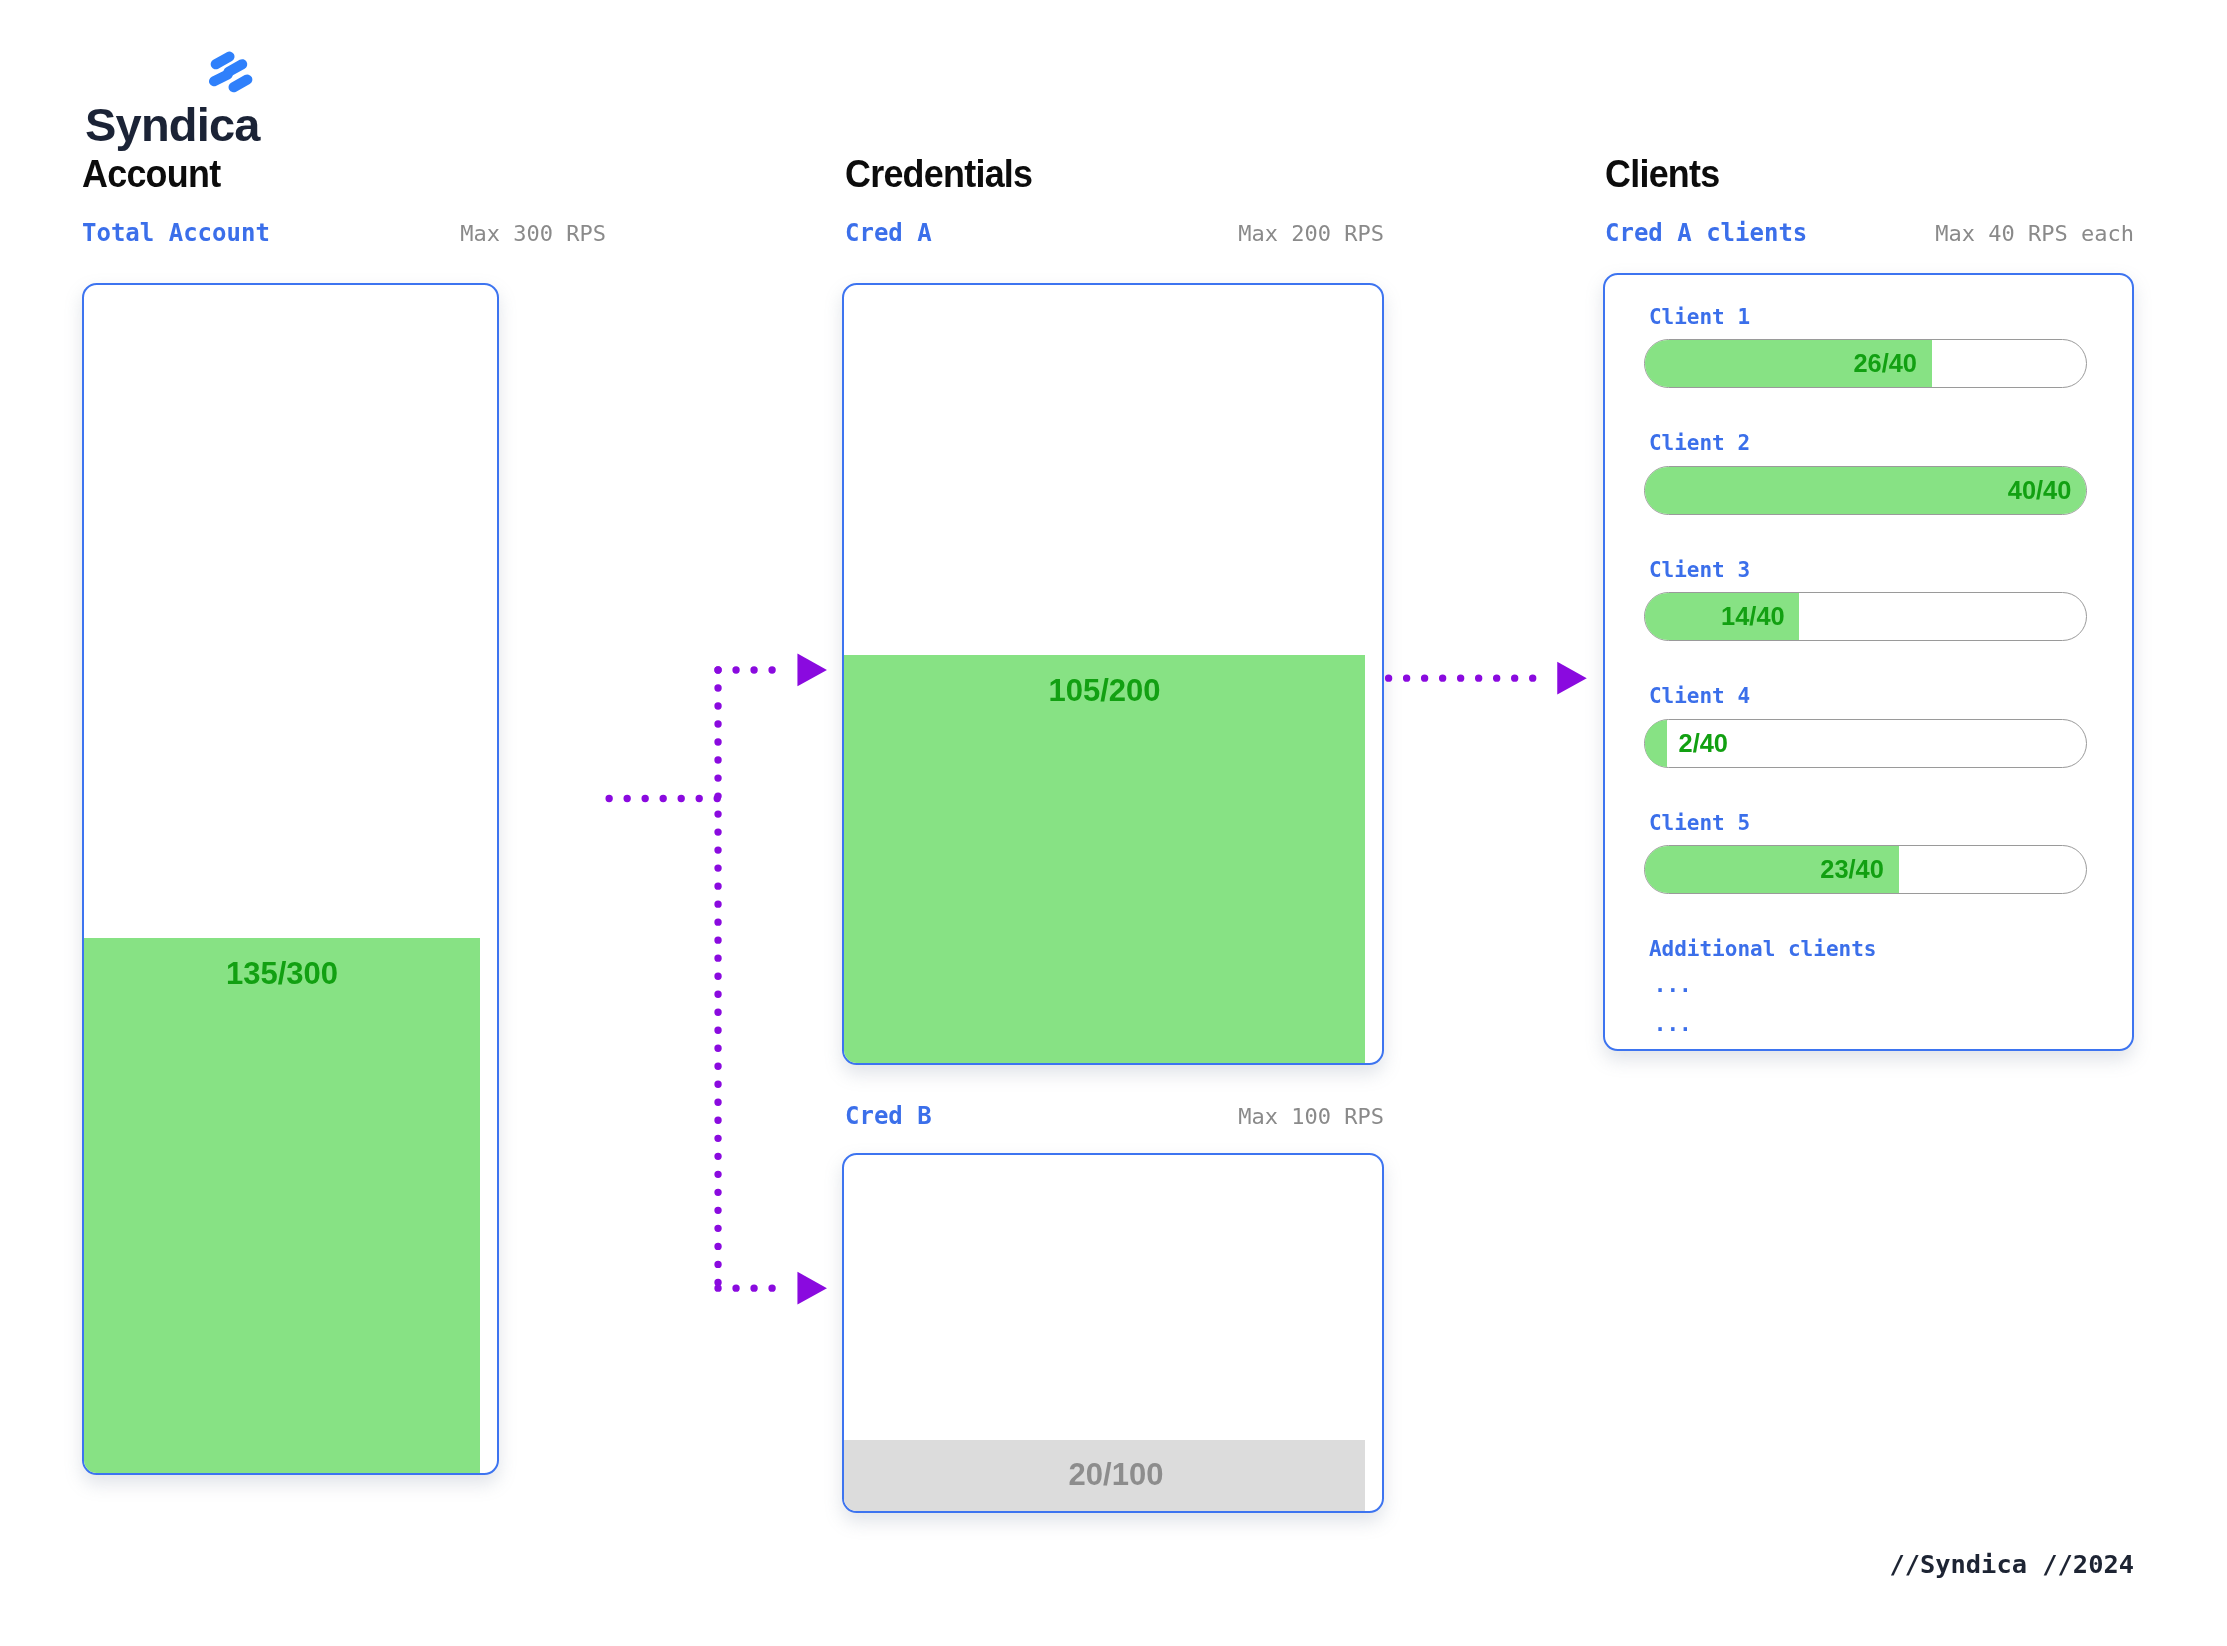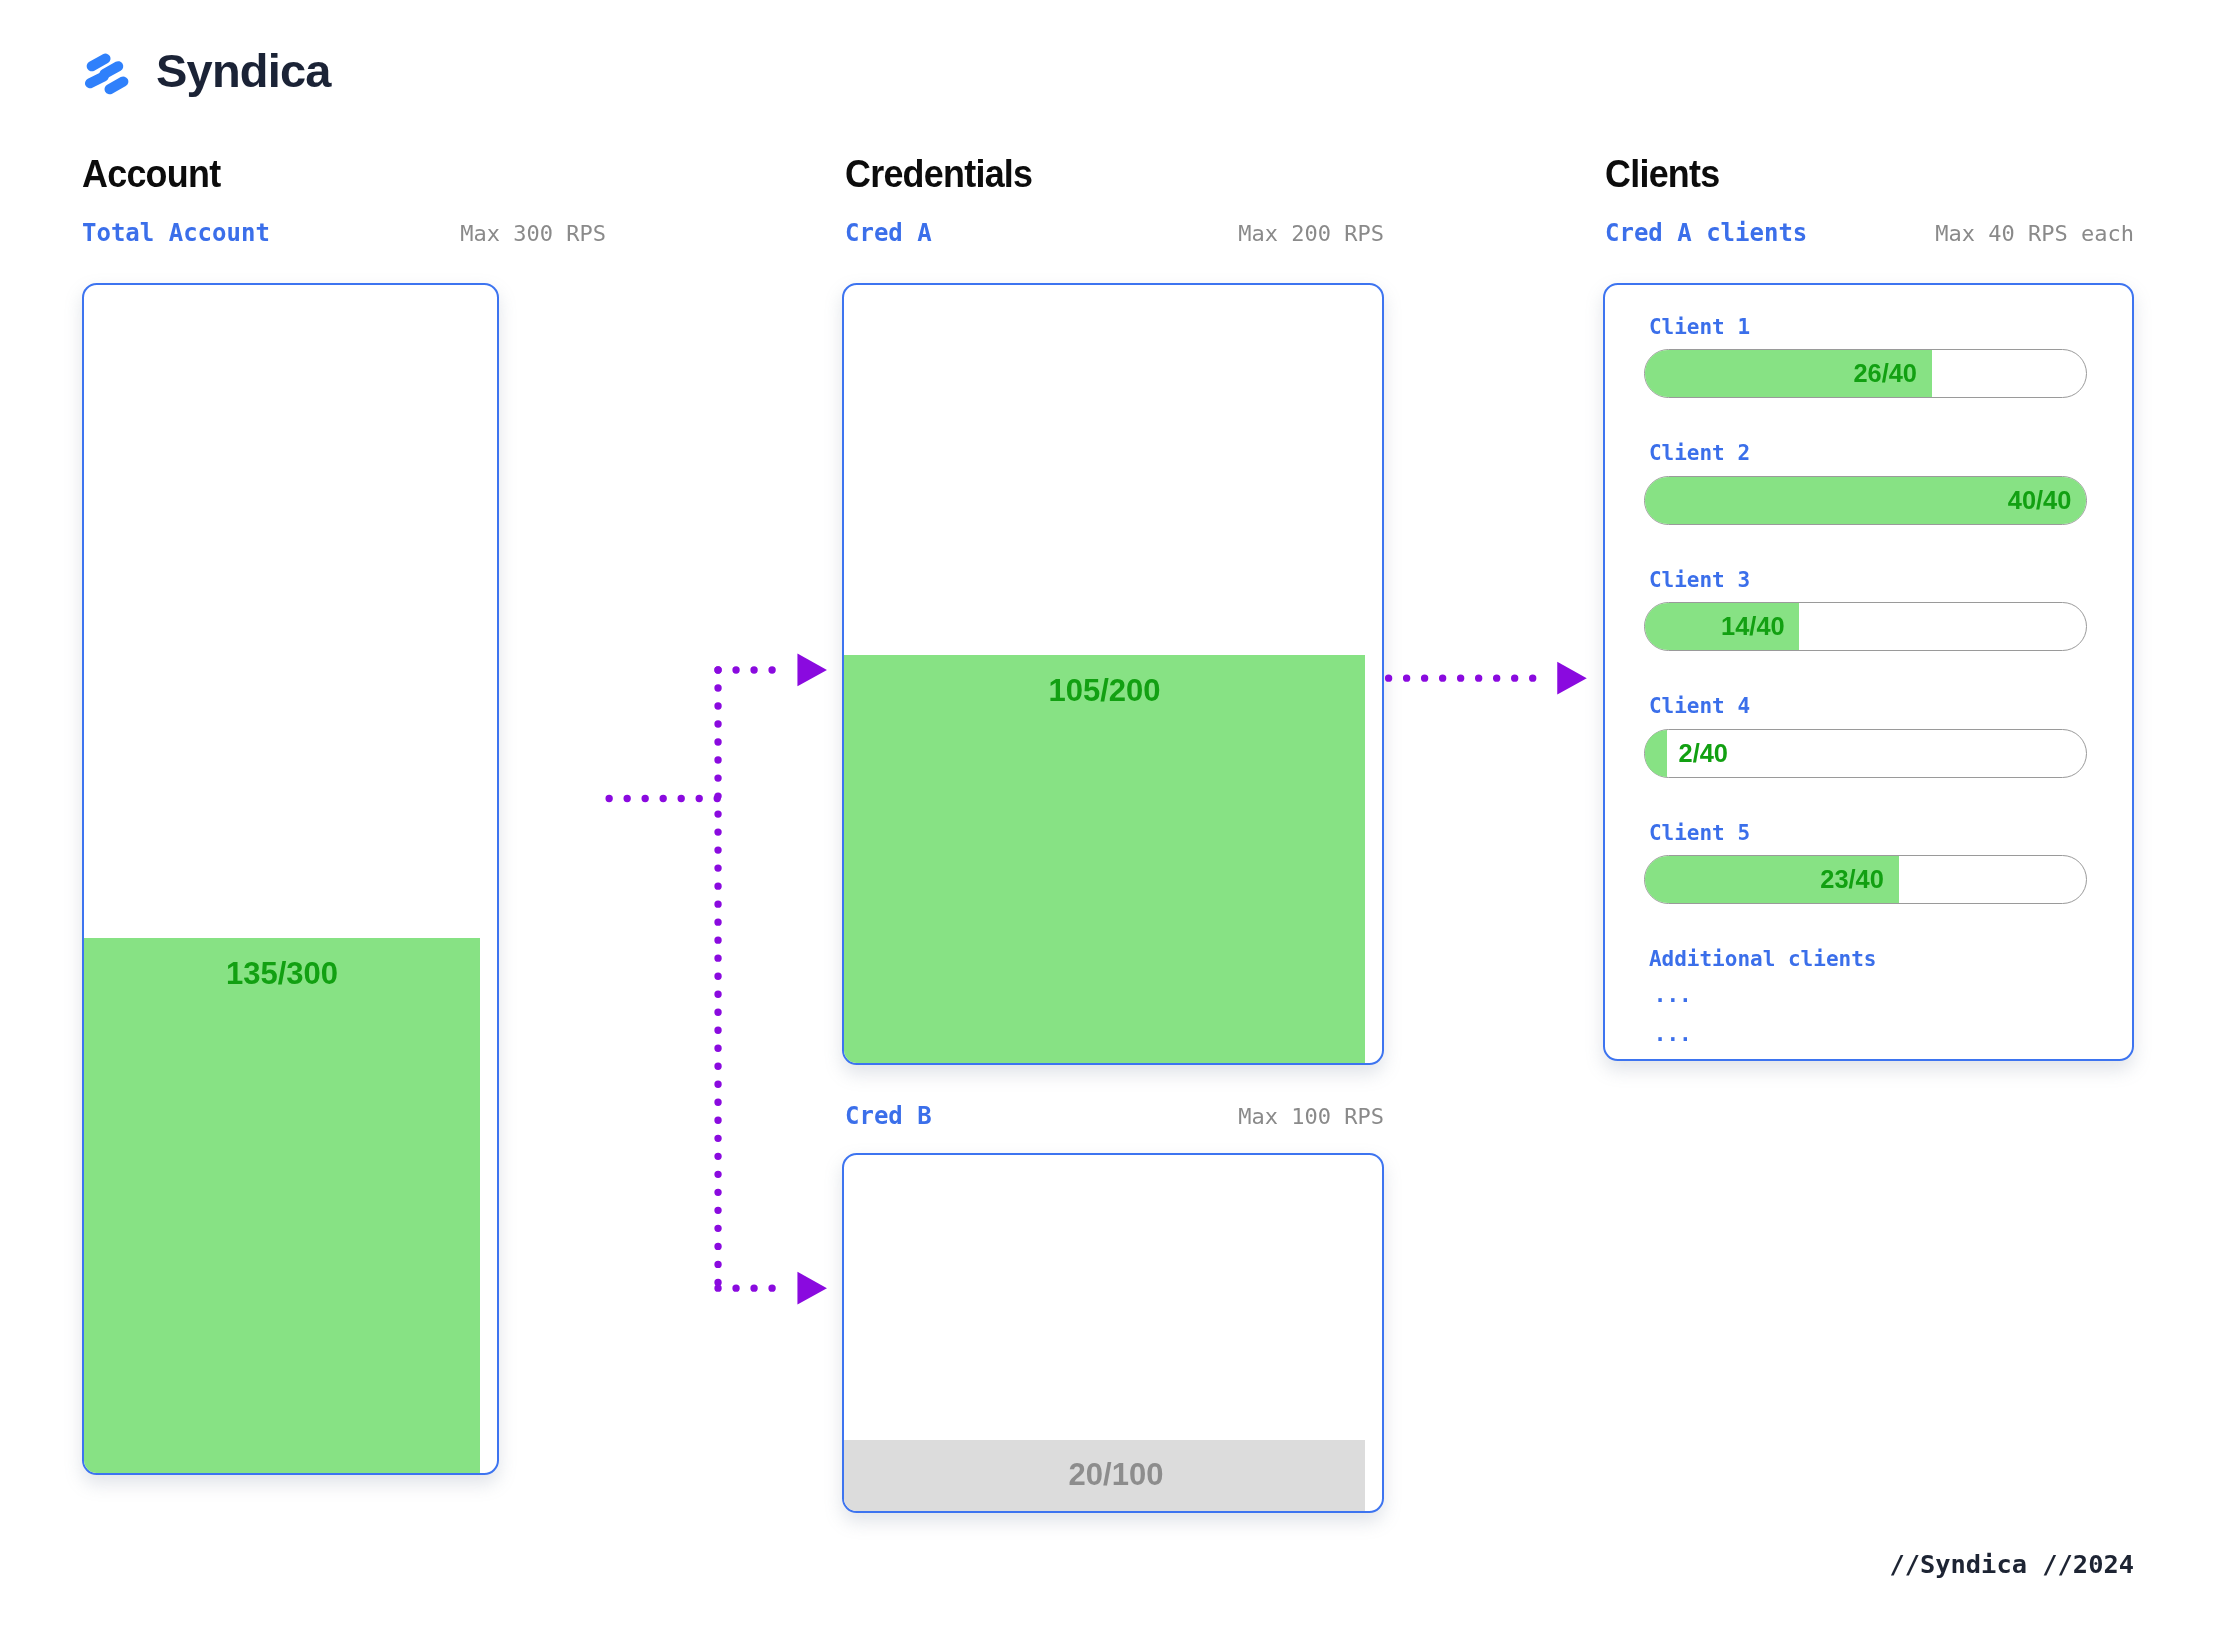--- a/index.html
+++ b/index.html
@@ -1,20 +1,20 @@
 <!DOCTYPE html>
 <html style="--accent-blue: #3b6fea; --border-blue: #3d74f0; --green-fill: #87e284; --green-text: #12a012; --gray-fill: #dcdcdc; --gray-value: #8d8d8d; --muted-text: #8a8a8a; --arrow-purple: #8a0adf; --heading: #0c0c0c; --logo-navy: #1b2336; --logo-blue: #2f80fb; --bar-border: #9a9a9a; --footer-color: #1d2433;font-size:13px"><head>
 <meta charset="utf-8">
 <style>
   html,body{margin:0;padding:0;background:#ffffff;}
   body{width:2227px;height:1647px;overflow:hidden;font-family:"Liberation Sans",sans-serif;}
   .canvas{position:relative;width:2227px;height:1647px;background:#ffffff;}
 
   
-  .logo{position:absolute;left:85px;top:43px;display:flex;align-items:center;gap:20px;}
+  .logo{position:absolute;left:85px;top:43px;display:flex;align-items:flex-end;gap:3px;flex-direction:column;}
   .logo svg{display:block;}
   .logo-text{font-size:47px;font-weight:700;color:var(--logo-navy);letter-spacing:-0.8px;}
 
   
   .col-heading{position:absolute;top:152px;font-size:39px;font-weight:700;color:var(--heading);letter-spacing:-0.8px;transform:scaleX(.92);transform-origin:left;}
 
   
   .sub{position:absolute;top:219px;display:flex;justify-content:space-between;align-items:baseline;font-family:"DejaVu Sans Mono",monospace;}
   .sub-label{font-size:24px;font-weight:700;color:var(--accent-blue);}
   .sub-limit{font-size:22px;font-weight:500;color:var(--muted-text);}
@@ -93,21 +93,21 @@
       <div class="tank-value">105/200</div>
     </div>
   </div>
 
   <div class="box" style="left:842px;top:1153px;width:542px;height:360px">
     <div class="tank-fill gray" style="height: 20%; padding-left: 23px;">
       <div class="tank-value">20/100</div>
     </div>
   </div>
 
-  <div class="box clients-box" style="left:1603px;top:283px;width:531px;height:778px">
+  <div class="box clients-box" style="left:1603px;top:273px;width:531px;height:778px">
 
     <div class="client-row">
       <div class="client-label">Client 1</div>
       <div class="bar">
         <div class="bar-fill" style="width: 65%;"></div>
         <div class="bar-value" style="right: calc(35% + 14.7px);">26/40</div>
       </div>
     </div>
 
     <div class="client-row">

